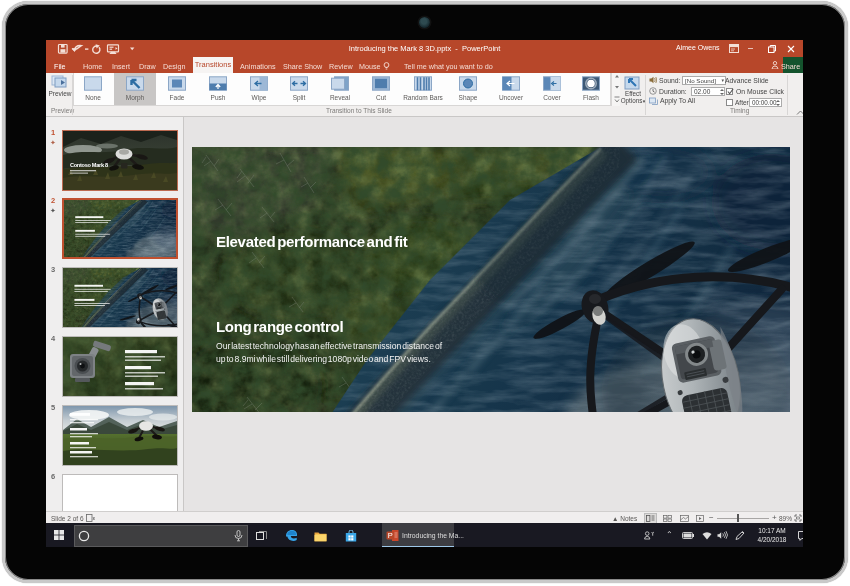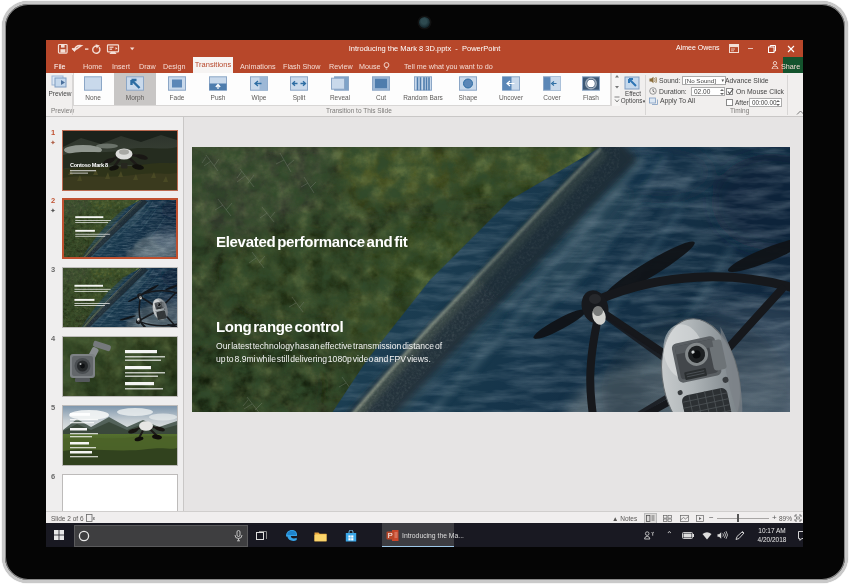--- a/index.html
+++ b/index.html
@@ -78,21 +78,21 @@
     </svg>
   </div>
   <div id="tabrow">
     <div class="tab" style="left:8px;color:#fff;">File</div>
     <div class="tab" style="left:37px;">Home</div>
     <div class="tab" style="left:66px;">Insert</div>
     <div class="tab" style="left:93px;">Draw</div>
     <div class="tab" style="left:117px;">Design</div>
     <div id="tab-active">Transitions</div>
     <div class="tab" style="left:194px;">Animations</div>
-    <div class="tab" style="left:237px;">Flash Show</div>
+    <div class="tab" style="left:237px;">Share Show</div>
     <div class="tab" style="left:283px;">Review</div>
     <div class="tab" style="left:313px;">Mouse</div>
     <svg class="abs" style="left:337px;top:5px" width="7" height="9" viewBox="0 0 7 9">
       <circle cx="3.5" cy="3" r="2.4" fill="none" stroke="#f5ddd5" stroke-width="0.9"></circle>
       <path d="M2.5 5.5 h2 M2.7 7 h1.6" stroke="#f5ddd5" stroke-width="0.9"></path>
     </svg>
     <div class="tab" style="left:358px;">Tell me what you want to do</div>
     <svg class="abs" style="left:725px;top:4px" width="8" height="8" viewBox="0 0 8 8">
       <circle cx="4" cy="2.2" r="1.7" fill="none" stroke="#f5ddd5" stroke-width="0.9"></circle>
       <path d="M1 8 q0.3-3 3-3 q2.7 0 3 3z" fill="none" stroke="#f5ddd5" stroke-width="0.9"></path>

